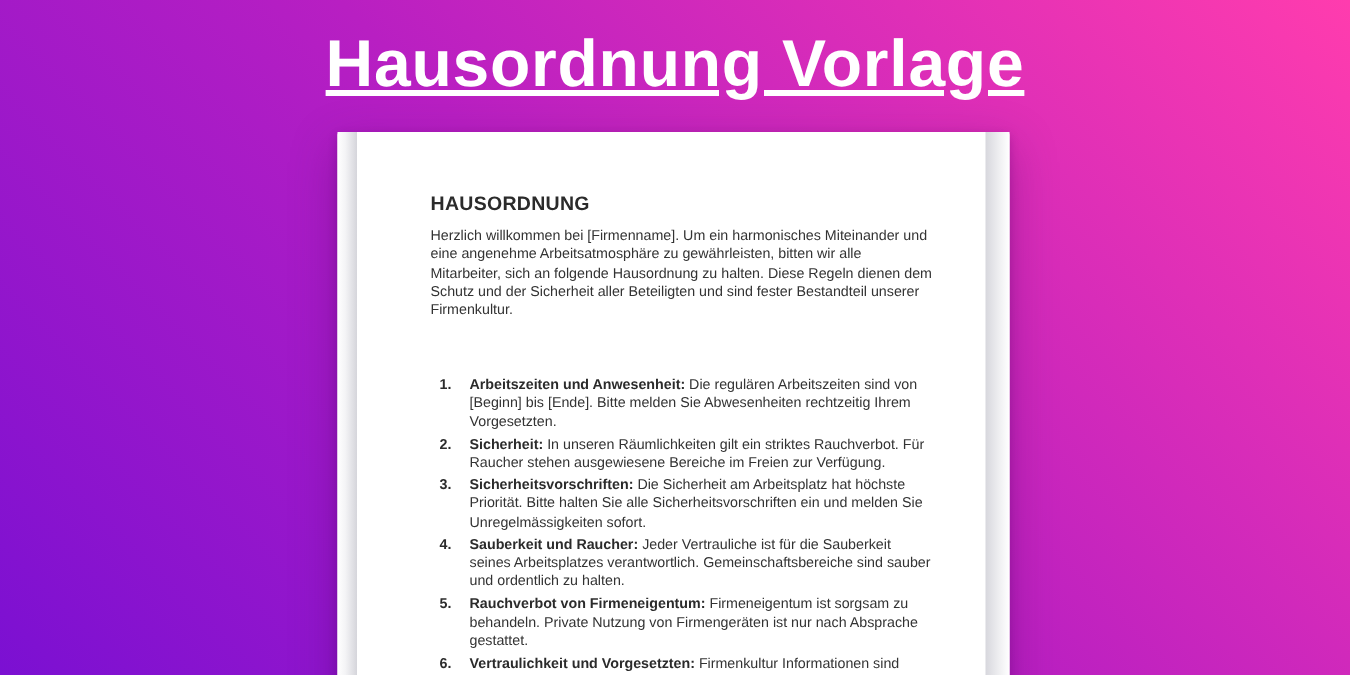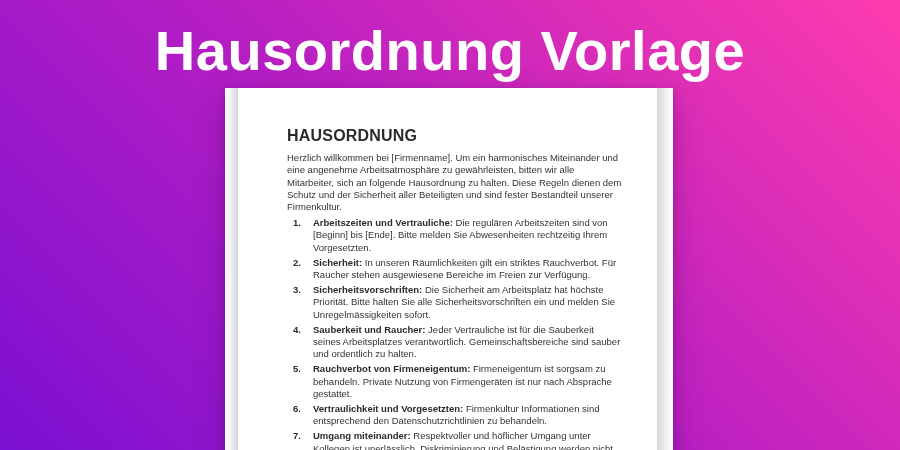--- a/index.html
+++ b/index.html
@@ -19,23 +19,24 @@
     overflow: hidden;
   }
 
   .title {
     position: absolute;
     top: 18px;
     left: 0;
     width: 100%;
     text-align: center;
     color: #ffffff;
-    font-size: 56px;
+    font-size: 44px;
     font-weight: bold;
     letter-spacing: 0.5px;
+    text-decoration: underline;
   }
 
   .page {
     position: absolute;
     left: 225px;
     top: 88px;
     width: 448px;
     height: 430px;
     background: #ffffff;
     border-radius: 2px 2px 0 0;
@@ -66,28 +67,28 @@
     top: 0;
     bottom: 0;
     padding: 42px 35px 0 49px;
     color: #333333;
     font-size: 9.5px;
     line-height: 12.2px;
   }
 
   .doc-heading {
     font-weight: bold;
-    font-size: 16px;
+    font-size: 13px;
     letter-spacing: 0.2px;
     color: #2b2b2b;
   }
 
   .intro {
     margin-top: 10px;
-    margin-bottom: 4px;
+    margin-bottom: 38px;
   }
 
   .rules {
     list-style: none;
   }
 
   .rule {
     display: flex;
     margin-bottom: 3px;
     padding-left: 6px;
@@ -120,21 +121,21 @@
     <div class="content">
       <div class="doc-heading">HAUSORDNUNG</div>
 
       <p class="intro">Herzlich willkommen bei [Firmenname]. Um ein harmonisches Miteinander und eine angenehme Arbeitsatmosphäre zu gewährleisten, bitten wir alle Mitarbeiter, sich an folgende Hausordnung zu halten. Diese Regeln dienen dem Schutz und der Sicherheit aller Beteiligten und sind fester Bestandteil unserer Firmenkultur.</p>
 
       <ol class="rules">
 
         <li class="rule">
           <span class="num">1.</span>
           <span class="rule-text">
-            <b>Arbeitszeiten und Vertrauliche:</b>
+            <b>Arbeitszeiten und Anwesenheit:</b>
             <span>Die regulären Arbeitszeiten sind von [Beginn] bis [Ende]. Bitte melden Sie Abwesenheiten rechtzeitig Ihrem Vorgesetzten.</span>
           </span>
         </li>
 
         <li class="rule">
           <span class="num">2.</span>
           <span class="rule-text">
             <b>Sicherheit:</b>
             <span>In unseren Räumlichkeiten gilt ein striktes Rauchverbot. Für Raucher stehen ausgewiesene Bereiche im Freien zur Verfügung.</span>
           </span>

